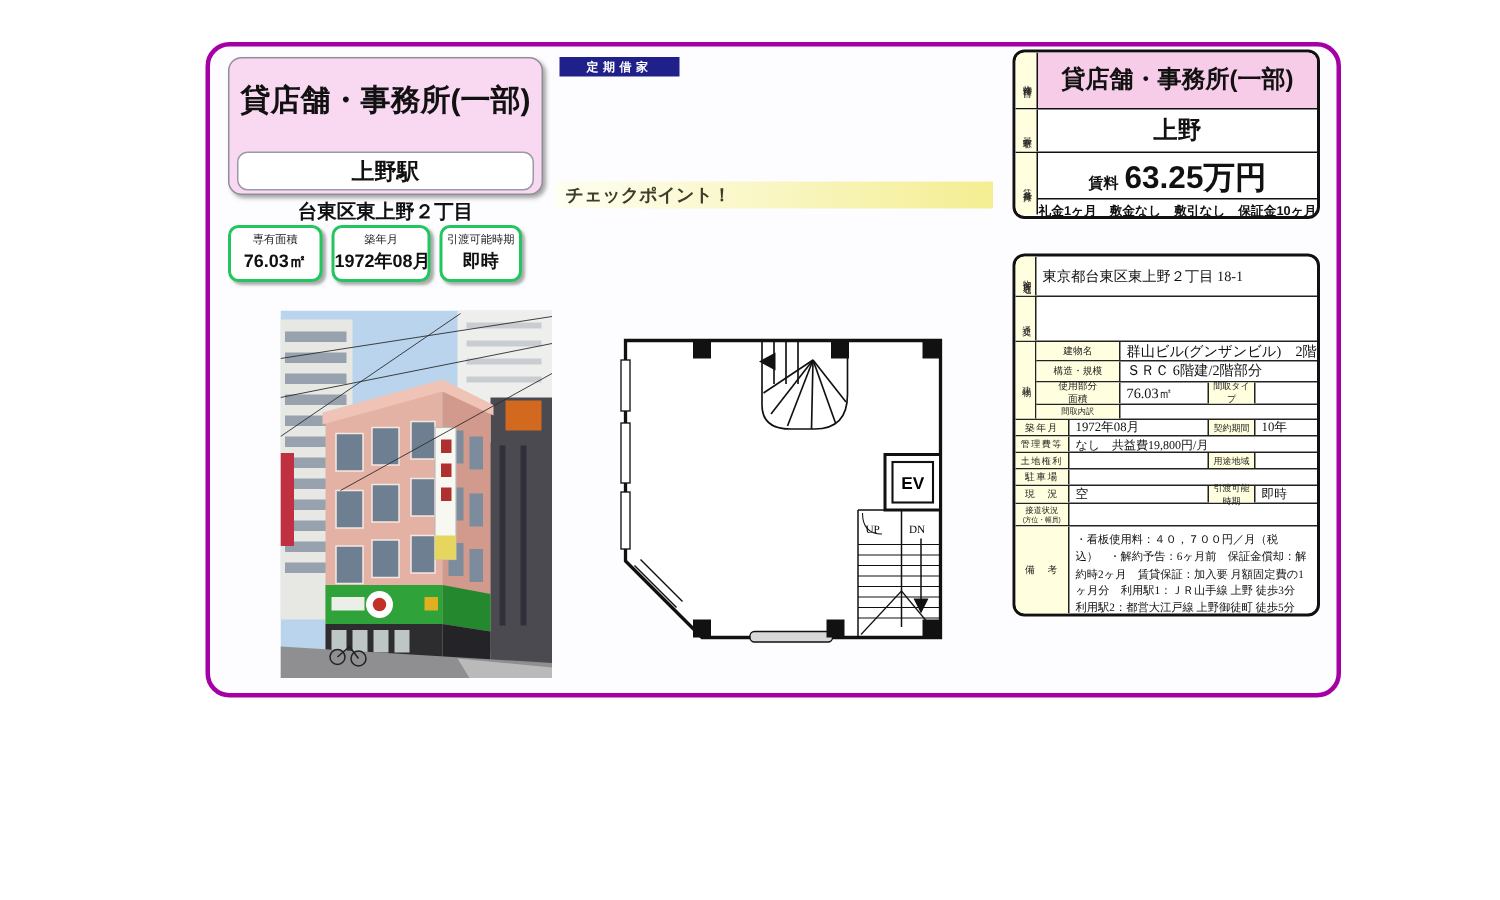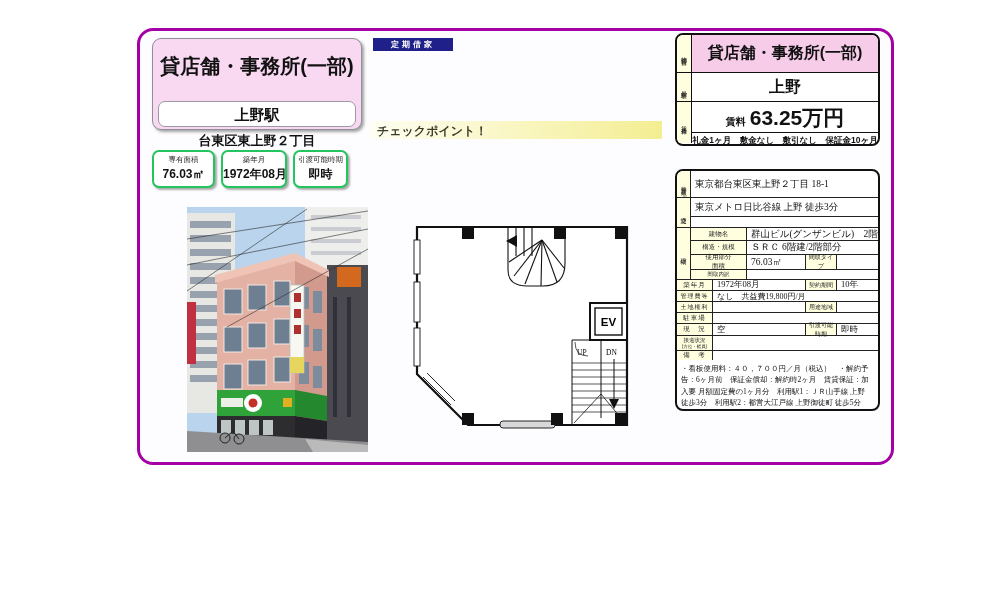--- a/index.html
+++ b/index.html
@@ -59,21 +59,21 @@
   .rentline .rl { font-size:10px; font-weight:bold; margin-right:4px; }
   .rentline .rv { font-size:21px; font-weight:bold; letter-spacing:0; }
   .termline { height:16px; border-top:1px solid #111; font-size:8.5px; font-weight:bold;
               text-align:center; line-height:15px; white-space:nowrap; }
 
   
   .dtable { position:absolute; left:535px; top:138px; width:205px; border:2px solid #111;
             border-radius:8px; overflow:hidden; background:#fff;
             font-family:"Liberation Serif", serif; }
   .drow { display:flex; border-bottom:1px solid #222; align-items:stretch; }
-  .drow:last-child { border-bottom:none;flex-direction:column; }
+  .drow:last-child { border-bottom:none; }
   .lab { background:#FFFFE0; border-right:1px solid #222; display:flex; align-items:center;
          justify-content:center; font-family:"Liberation Sans", sans-serif; color:#222; }
   .lab-n { width:14px; } 
   .lab-w { width:36px; font-size:6.5px; letter-spacing:1px; text-align:center; flex-direction:column; }
   .lab-s { width:56px; font-size:6.5px; flex-direction:column; text-align:center; } 
   .val { flex:1; display:flex; align-items:center; padding-left:4px; font-size:9.5px; white-space:nowrap; overflow:hidden; }
   .val2lab { width:32px; background:#FFFFE0; border-left:1px solid #222; border-right:1px solid #222;
              font-family:"Liberation Sans", sans-serif; font-size:6px; display:flex; flex-direction:column;
              align-items:center; justify-content:center; text-align:center; color:#222; }
   .val2 { width:41px; display:flex; align-items:center; padding-left:4px; font-size:9px; }
@@ -309,21 +309,20 @@
             <span class="vtext tiny">物件所在地</span>
           </div>
         <div class="val">東京都台東区東上野２丁目 18-1</div>
       </div>
 
       <div class="drow" style="height:30px">
         <div class="lab lab-n">
             <span class="vtext">交通</span>
           </div>
         <div class="acc-wrap">
-          <div class="acc-line1">東京メトロ日比谷線 上野 徒歩3分</div>
           <div class="acc-line2"></div>
         </div>
       </div>
 
       <div class="drow" style="height:52px">
         <div class="lab lab-n">
             <span class="vtext">建物</span>
           </div>
         <div class="subrows">
           <div class="subrow" style="height:13px">

